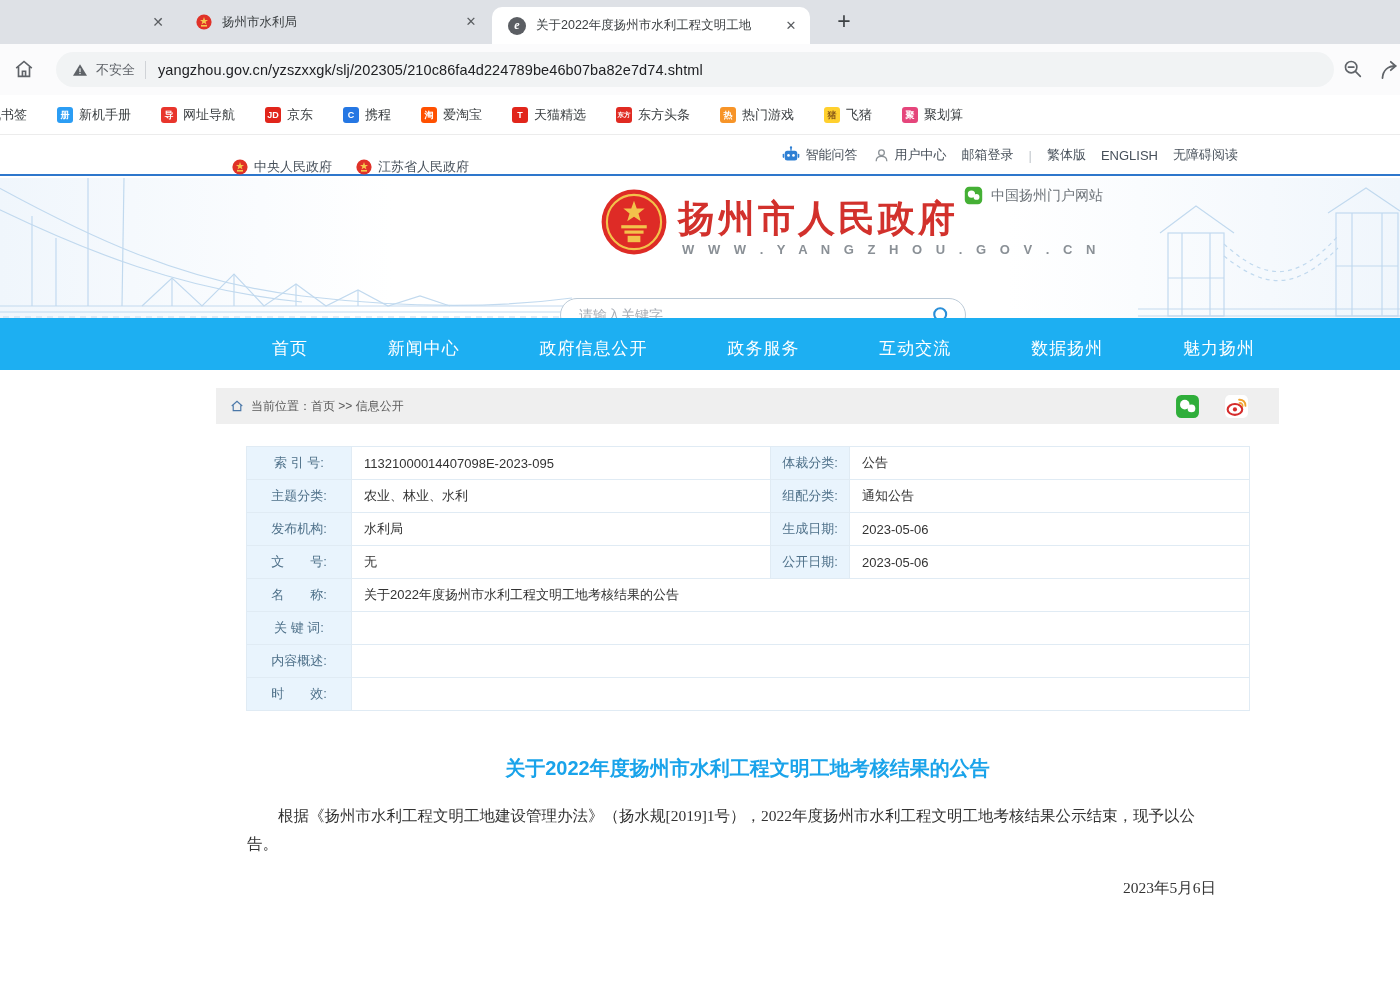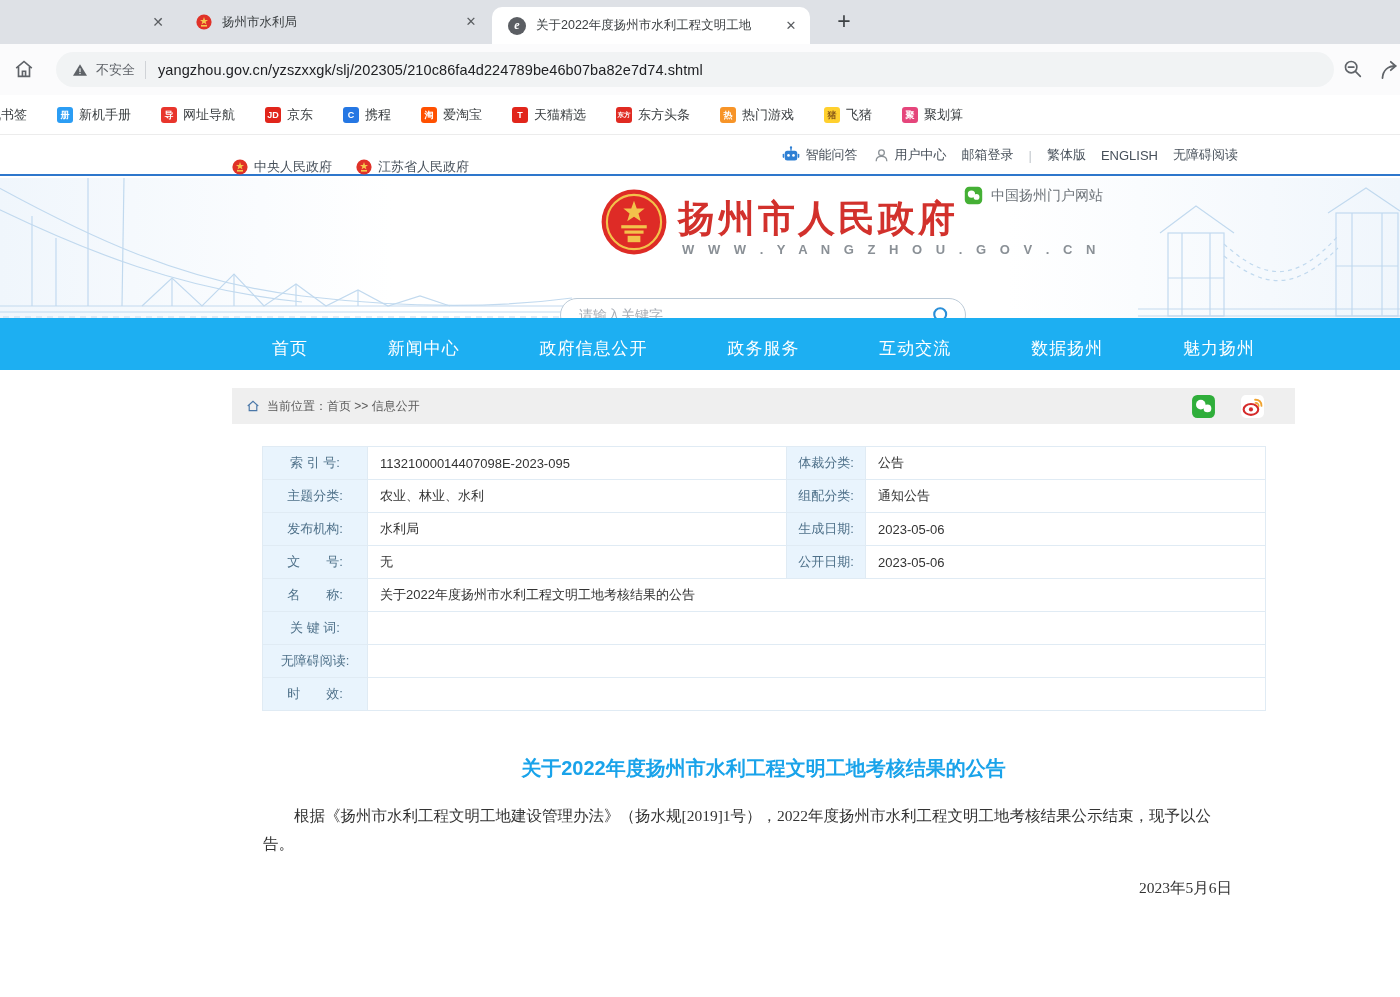--- a/index.html
+++ b/index.html
@@ -78,21 +78,21 @@
   .searchbox input::placeholder { color:#a7adb5; }
   .search-btn { margin-right:13px; }
 
   
   .mainnav { position:absolute; left:0; top:318px; width:1400px; height:52px; background:#1daff2; }
   .nav-inner { position:absolute; left:232px; width:1063px; height:60px; display:flex;
     justify-content:space-around; align-items:center; }
   .nav-item { color:#fff; font-size:17px; letter-spacing:1px; cursor:pointer; }
 
   
-  .pagecontent { position:absolute; left:232px; top:388px; width:1063px; }
+  .pagecontent { position:absolute; left:216px; top:388px; width:1063px; }
   .breadcrumb-bar { height:36px; background:#efefef; display:flex; align-items:center; padding:0 14px; }
   .bc-label { font-size:12px; color:#5a5a5a; margin-left:7px; }
   .share-icons { margin-left:auto; display:flex; align-items:center; gap:24px; margin-right:16px; }
 
   table.infotable { border-collapse:collapse; table-layout:fixed; width:1003px; margin:22px 0 4px 30px; }
   .infotable td { border:1px solid #e0ebf4; height:33px; font-size:13px; }
   .infotable td.lbl { background:#e9f4fd; color:#4e7089; text-align:center; }
   .infotable td.val { color:#333; padding-left:12px; }
 
   .article-title { margin-top:44px; text-align:center; font-size:20px; font-weight:bold; color:#19a3ea; }
@@ -377,21 +377,21 @@
       </tr>
       <tr>
         <td class="lbl">名　　称:</td>
         <td class="val" colspan="3">关于2022年度扬州市水利工程文明工地考核结果的公告</td>
       </tr>
       <tr>
         <td class="lbl">关 键 词:</td>
         <td class="val" colspan="3"></td>
       </tr>
       <tr>
-        <td class="lbl">无障碍阅读:</td>
+        <td class="lbl">内容概述:</td>
         <td class="val" colspan="3"></td>
       </tr>
       <tr>
         <td class="lbl">时　　效:</td>
         <td class="val" colspan="3"></td>
       </tr>
     </tbody>
       </table>
 
     <div class="article-title">关于2022年度扬州市水利工程文明工地考核结果的公告</div>

